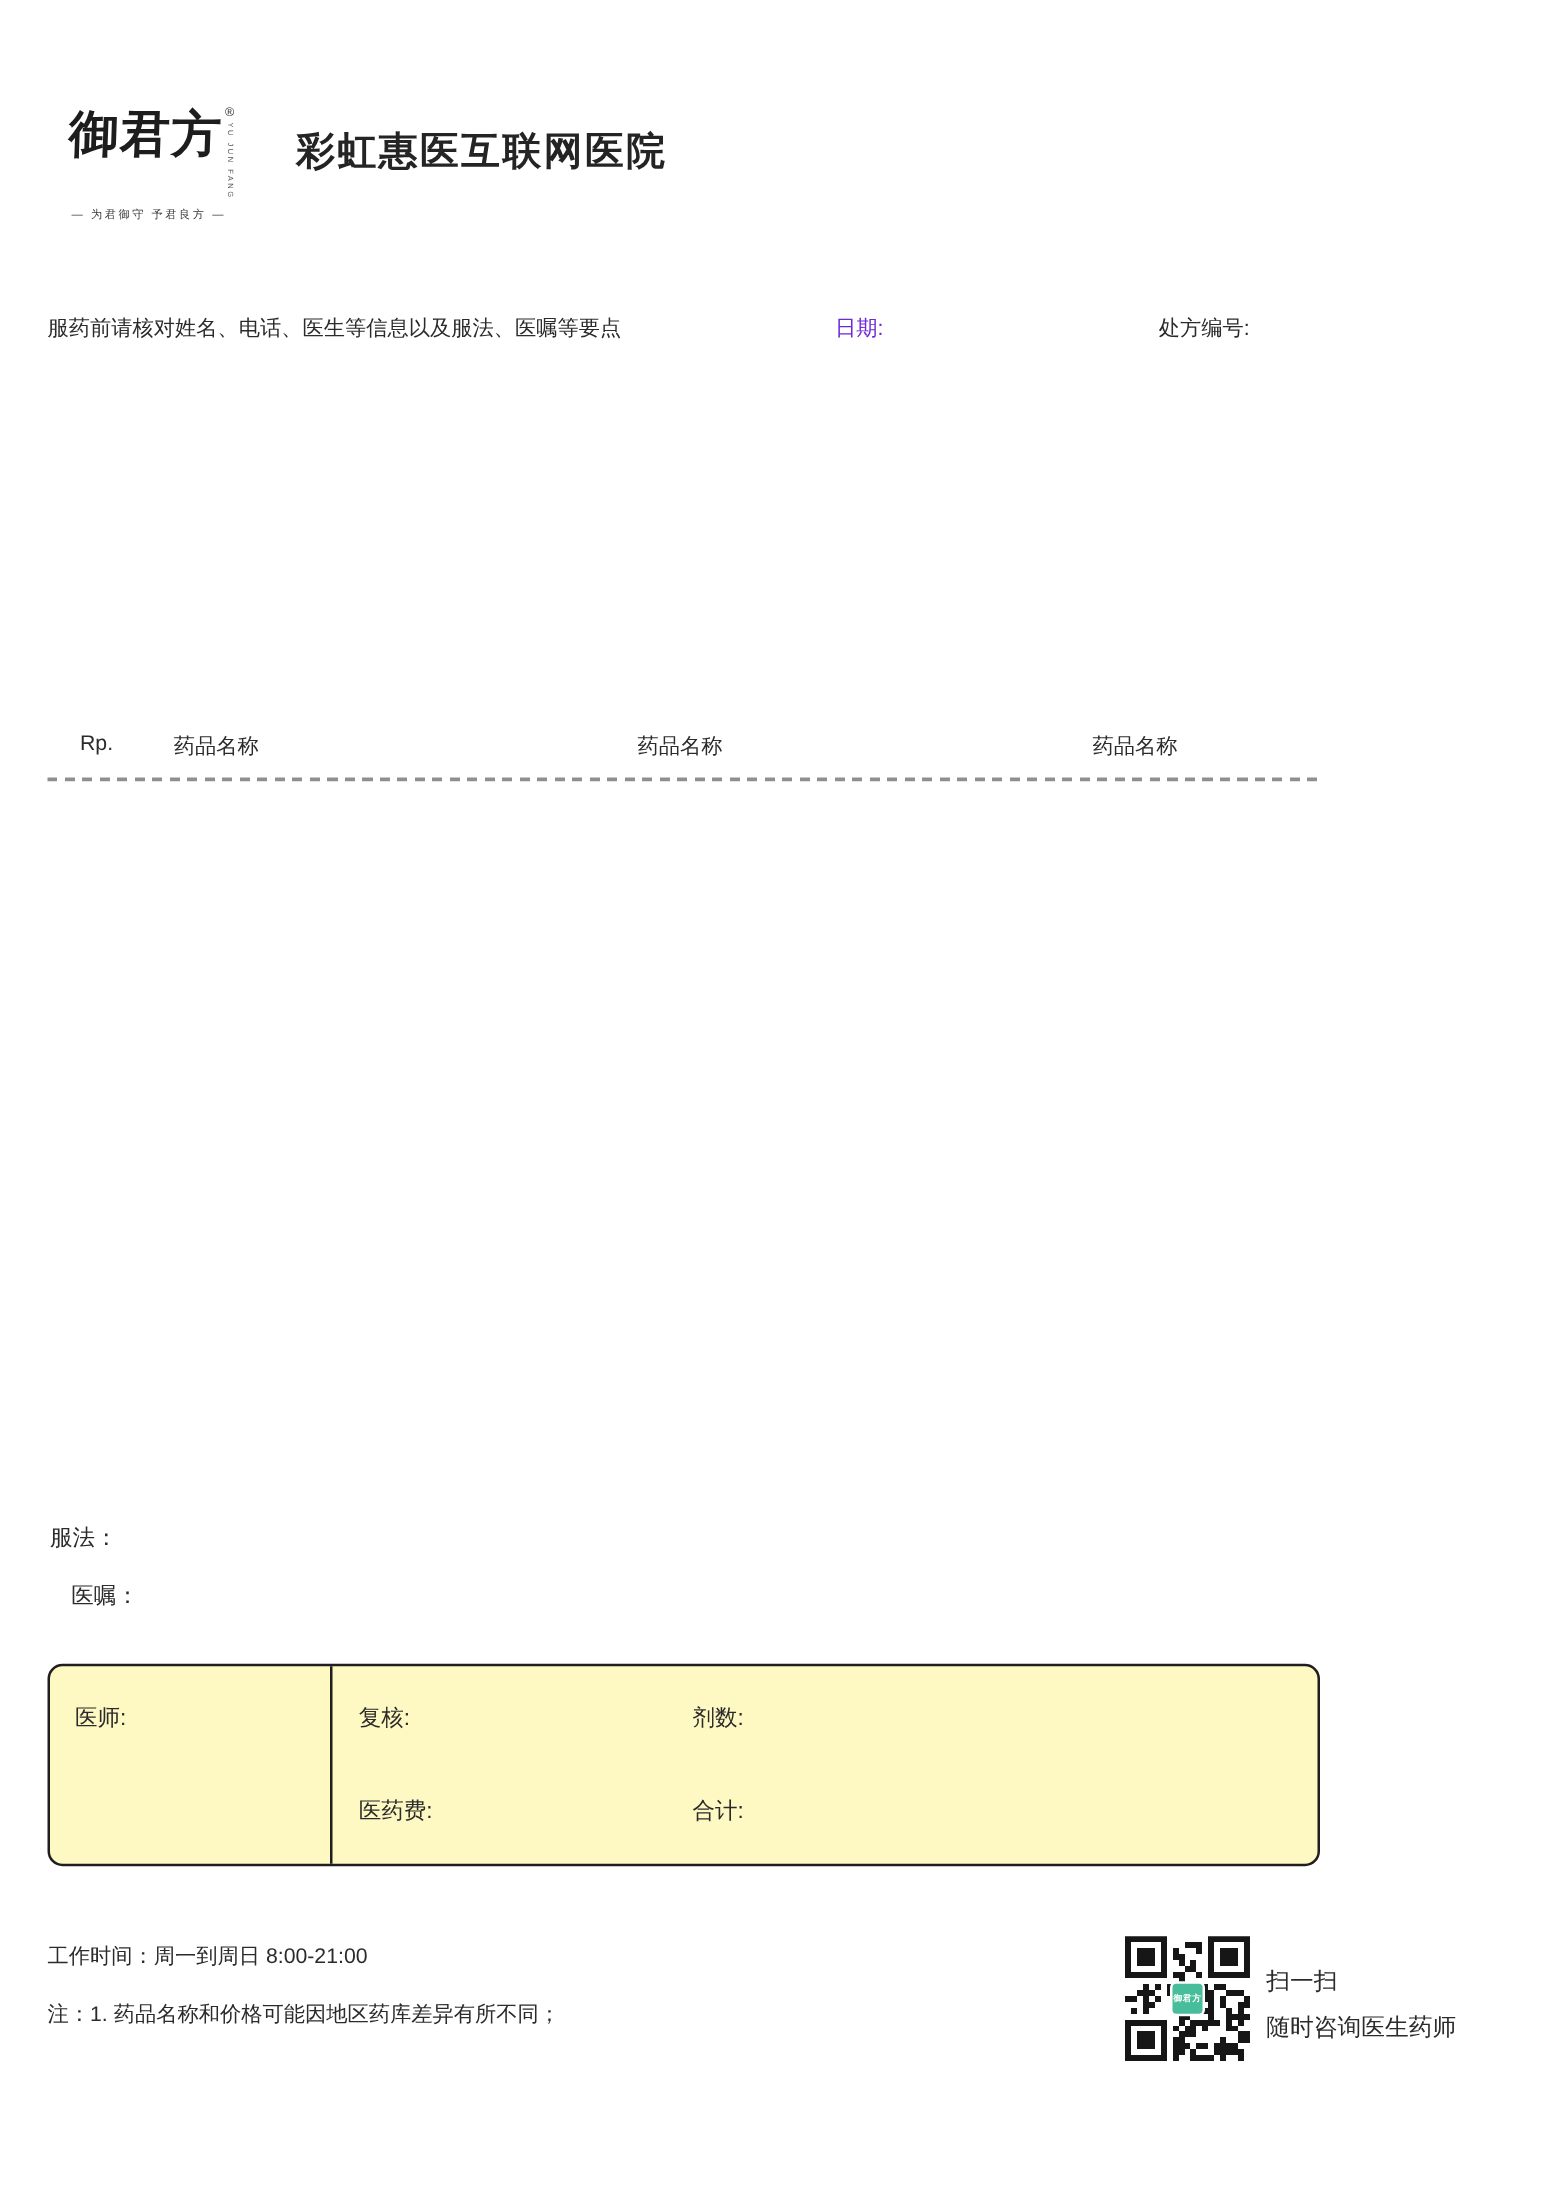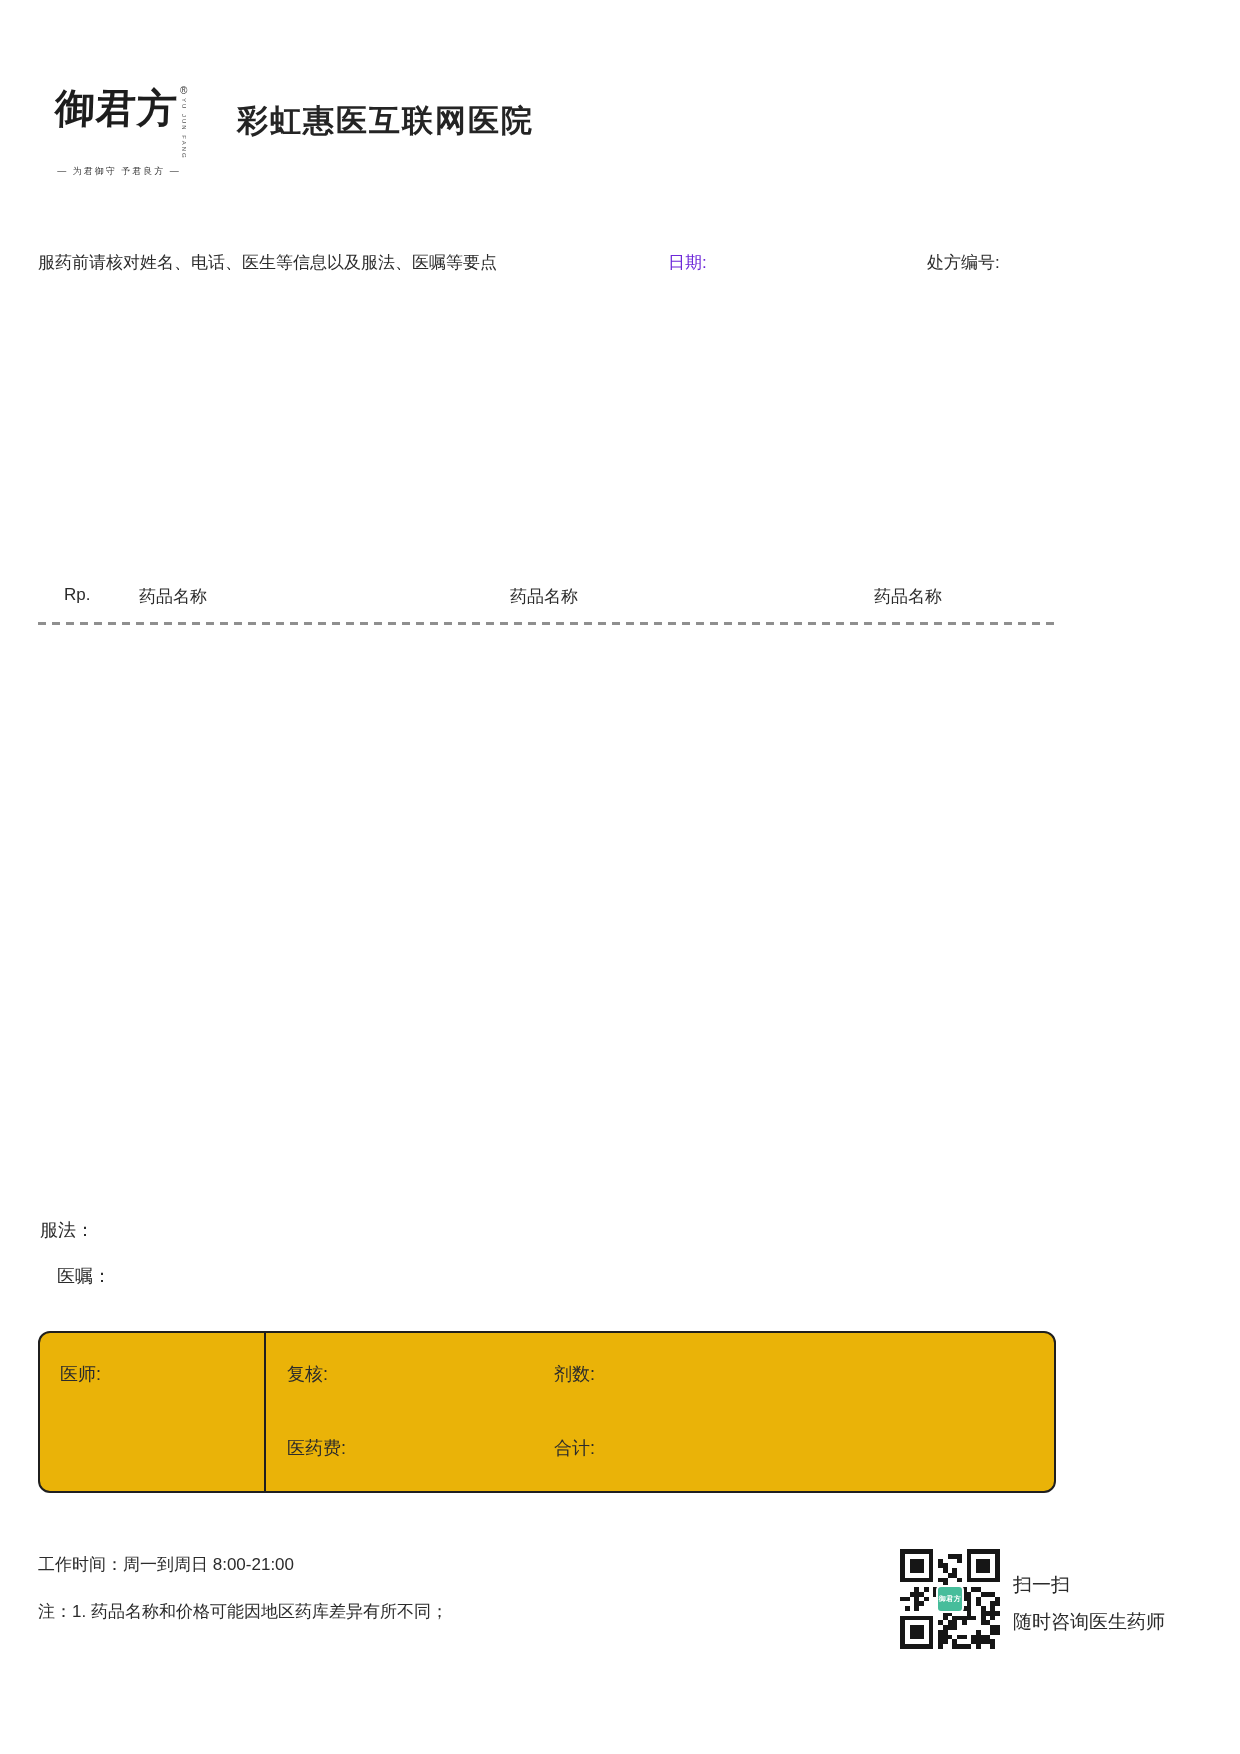--- a/index.html
+++ b/index.html
@@ -76,21 +76,21 @@
     background: repeating-linear-gradient(90deg, #8f8f8f 0 8px, transparent 8px 14px);
   }
 
   
   .usage-label  { left: 40px; top: 1218px; font-size: 18px; color: #2b2b2b; }
   .advice-label { left: 40px; top: 1264px; font-size: 18px; color: #2b2b2b; margin-left: 17px; }
 
   
   .signoff-box {
     left: 38px; top: 1331px; width: 1018px; height: 162px;
-    border: 2.5px solid #1f1f1f; border-radius: 12px; background: #eab308;
+    border: 2.5px solid #1f1f1f; border-radius: 12px; background: #fef9c3;
   }
   .signoff-box .vdiv-doc { position: absolute; left: 224px; top: 0; bottom: 0; width: 2px; background: #1f1f1f; }
   .s-doctor { left: 20px;  top: 29px; }
   .s-review { left: 247px; top: 29px; }
   .s-doses  { left: 514px; top: 29px; }
   .s-fee    { left: 247px; top: 103px; text-align: right; }
   .s-total  { left: 514px; top: 103px; }
   .signoff-box .field-label { font-size: 18px; }
 
   

